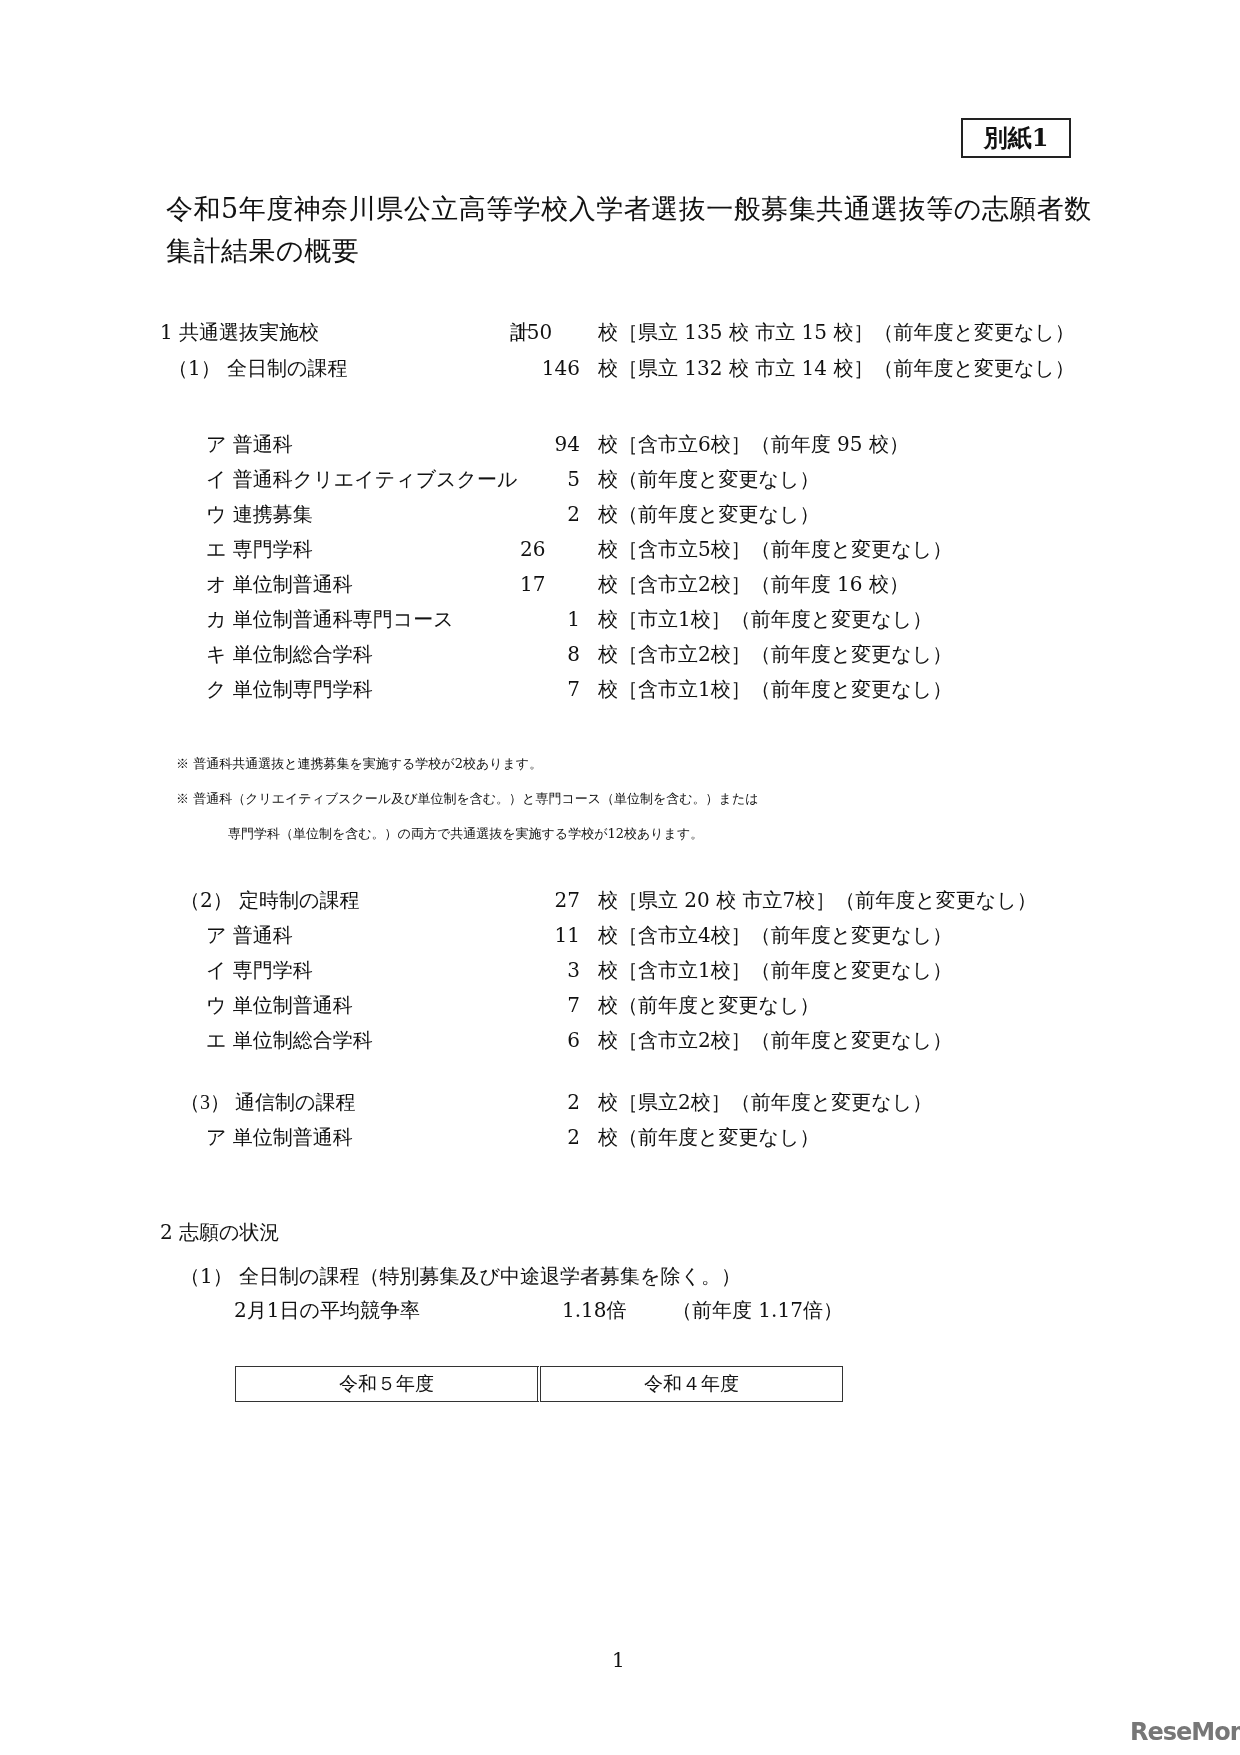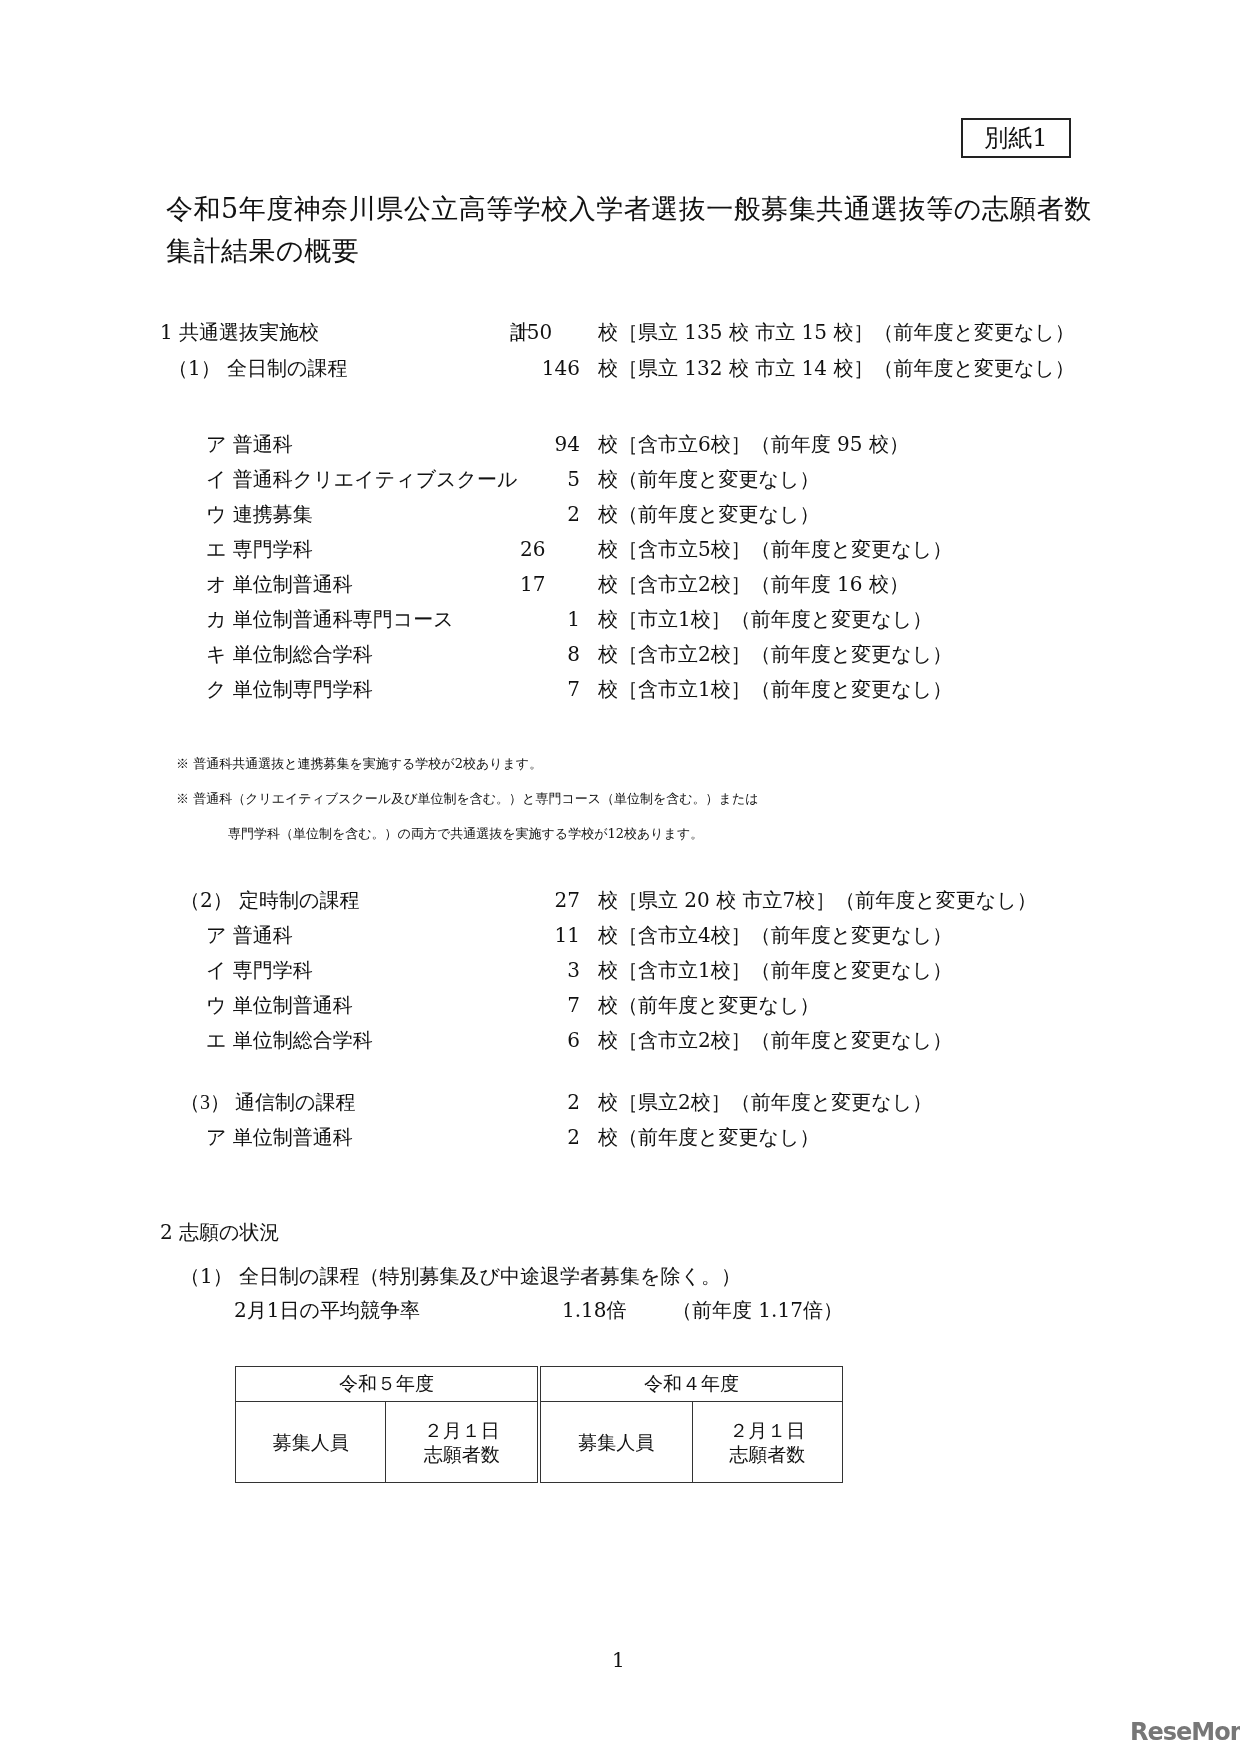--- a/index.html
+++ b/index.html
@@ -1,20 +1,20 @@
 <!DOCTYPE html>
 <html><head>
   <meta charset="utf-8">
   <style>
     html, body { margin:0; padding:0; background:#fff; }
     body { width:1240px; height:1755px; position:relative; overflow:hidden;
       font-family:"DejaVu Serif", "Liberation Serif", serif; color:#111; }
     .abs { position:absolute; white-space:nowrap; }
     .tag-box { left:961px; top:118px; width:110px; height:40px; border:2px solid #222;
-      box-sizing:border-box; font-size:24px; line-height:36px; text-align:center; }
+      box-sizing:border-box; font-size:24px; line-height:36px; text-align:center;font-weight:bold; }
     .title { left:166px; top:188px; font-size:27px; line-height:42px; white-space:normal; width:930px; letter-spacing:0.5px; }
     .row { position:absolute; font-size:20px; line-height:28px; white-space:nowrap; }
     .note { position:absolute; font-size:13px; line-height:28px; white-space:nowrap; }
     table.apps { position:absolute; left:235px; top:1366px; width:608px; border-collapse:collapse;
       font-family:"DejaVu Sans", "Liberation Sans", sans-serif; font-size:19px; }
     table.apps td { border:1.5px solid #333; text-align:center; }
     table.apps td.sep { border-right:4px double #333; }
     table.apps tr.h1 td { height:32px; }
     table.apps tr.h2 td { height:78px; line-height:24px; }
     table.apps tr.v td { height:74px; font-family:"DejaVu Serif", "Liberation Serif", serif; font-size:19px; }
@@ -110,23 +110,17 @@
 <div class="row" style="top:1296px;left:234px;">2月1日の平均競争率</div>
 <div class="row" style="top:1296px;left:562px;">1.18倍</div>
 <div class="row" style="top:1296px;left:672px;">（前年度  1.17倍）</div>
 
 <table class="apps">
   <tbody>
       <tr class="h1">
     <td colspan="2" class="sep">令和５年度</td>
     <td colspan="2">令和４年度</td>
   </tr>
-  <tr class="h2">
-    <td>募集人員</td>
-    <td class="sep"><span>２月１日</span><br><span>志願者数</span></td>
-    <td>募集人員</td>
-    <td><span>２月１日</span><br><span>志願者数</span></td>
-  </tr>
 </tbody>
   </table>
 
 <div class="abs pagenum">1</div>
 <div class="abs logo">ReseMom.</div>
 
 </body></html>

